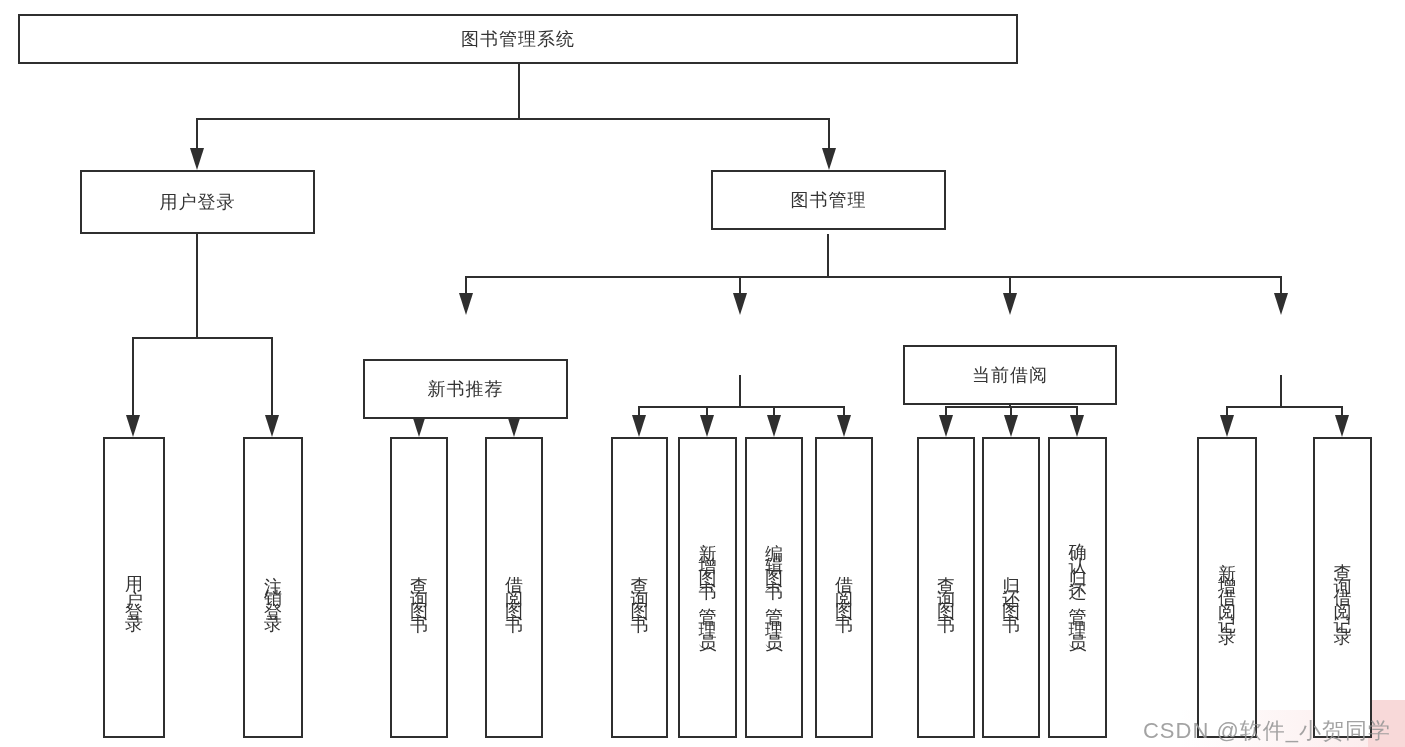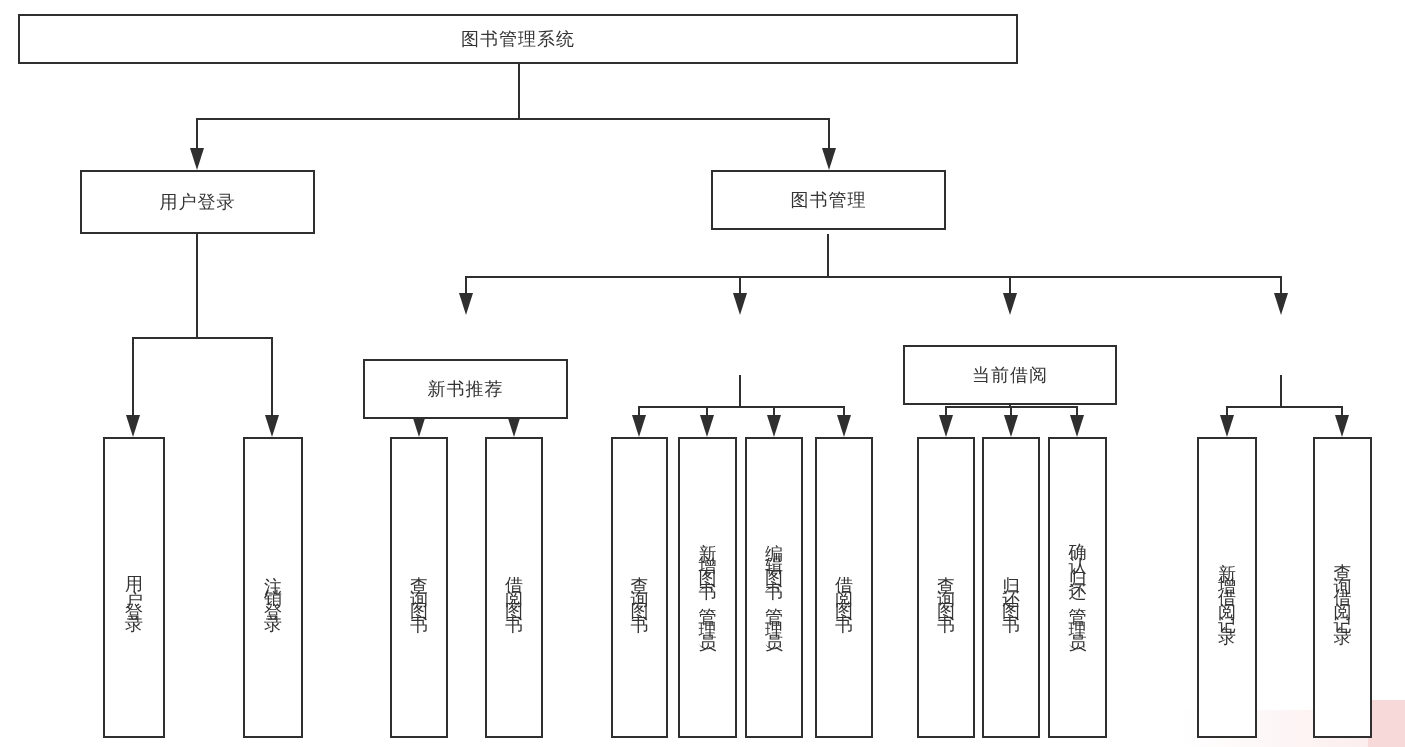--- a/index.html
+++ b/index.html
@@ -144,14 +144,15 @@
   <div class="box vbox leaf l-bb-query">查询图书</div>
   <div class="box vbox leaf l-bb-add">新增图书（管理员）</div>
   <div class="box vbox leaf l-bb-edit">编辑图书（管理员）</div>
   <div class="box vbox leaf l-bb-borrow">借阅图书</div>
   <div class="box vbox leaf l-cb-query">查询图书</div>
   <div class="box vbox leaf l-cb-return">归还图书</div>
   <div class="box vbox leaf l-cb-confirm">确认归还（管理员）</div>
   <div class="box vbox leaf l-br-add">新增借阅记录</div>
   <div class="box vbox leaf l-br-query">查询借阅记录</div>
 
+  <div class="wm-text">CSDN @软件_小贺同学</div>
 
 </div>
 
 </body></html>

